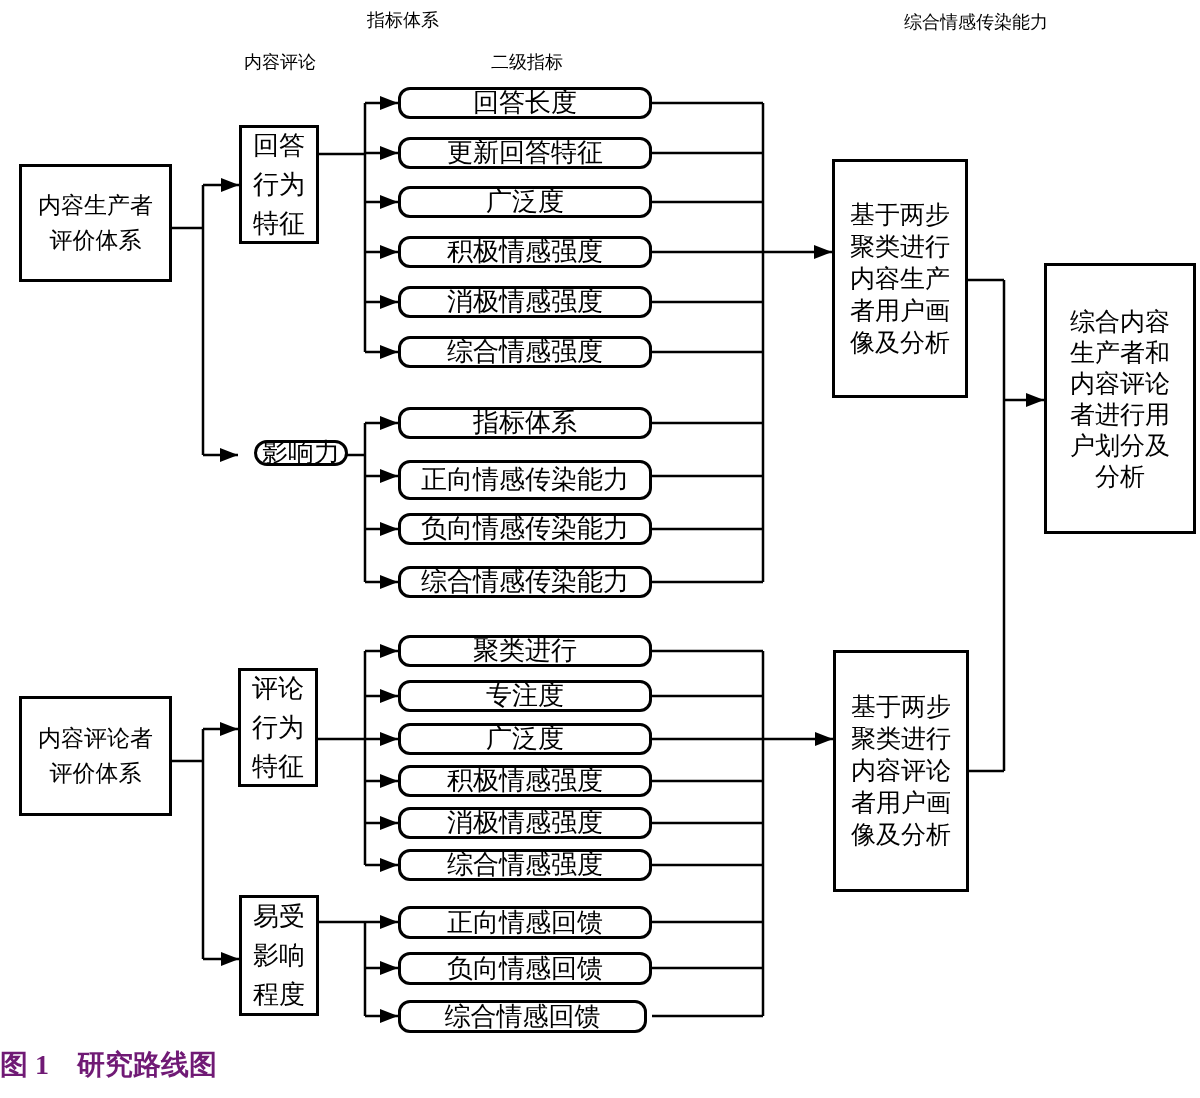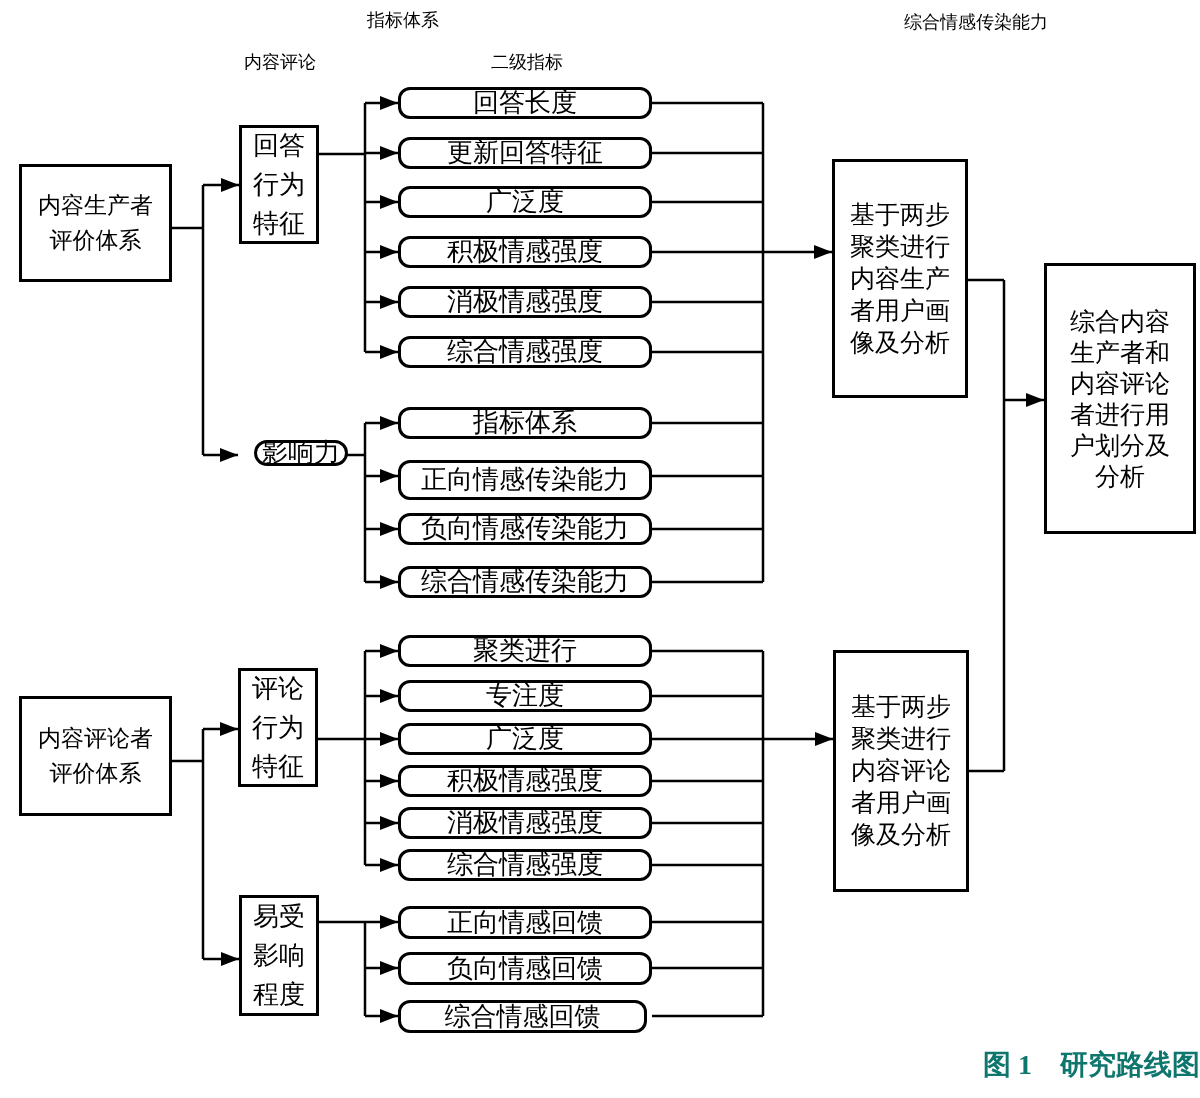--- a/index.html
+++ b/index.html
@@ -33,24 +33,24 @@
   .src{font-size:23px;line-height:35px;}
   .lvl1{font-size:26px;line-height:39px;}
   .lvl1s{font-size:26px;line-height:30px;}
   .row{font-size:26px;line-height:30px;border-radius:12px;}
   .cluster{font-size:25px;line-height:32px;}
   .final{font-size:25px;line-height:31px;}
   #wires{position:absolute;left:0;top:0;}
   #caption{
     position:absolute;
     left:0;top:1046px;width:1200px;
-    text-align:right;
+    text-align:left;
     font-size:28px;
     font-weight:bold;
-    color:#0f766e;
+    color:#701a75;
   }
 </style>
 </head>
 <body>
 
 <div id="canvas">
 
   <svg id="wires" width="1200" height="1098" viewBox="0 0 1200 1098">
     <defs>
       <marker id="arrow" markerUnits="userSpaceOnUse" markerWidth="19" markerHeight="14" refX="18" refY="7" orient="auto">

